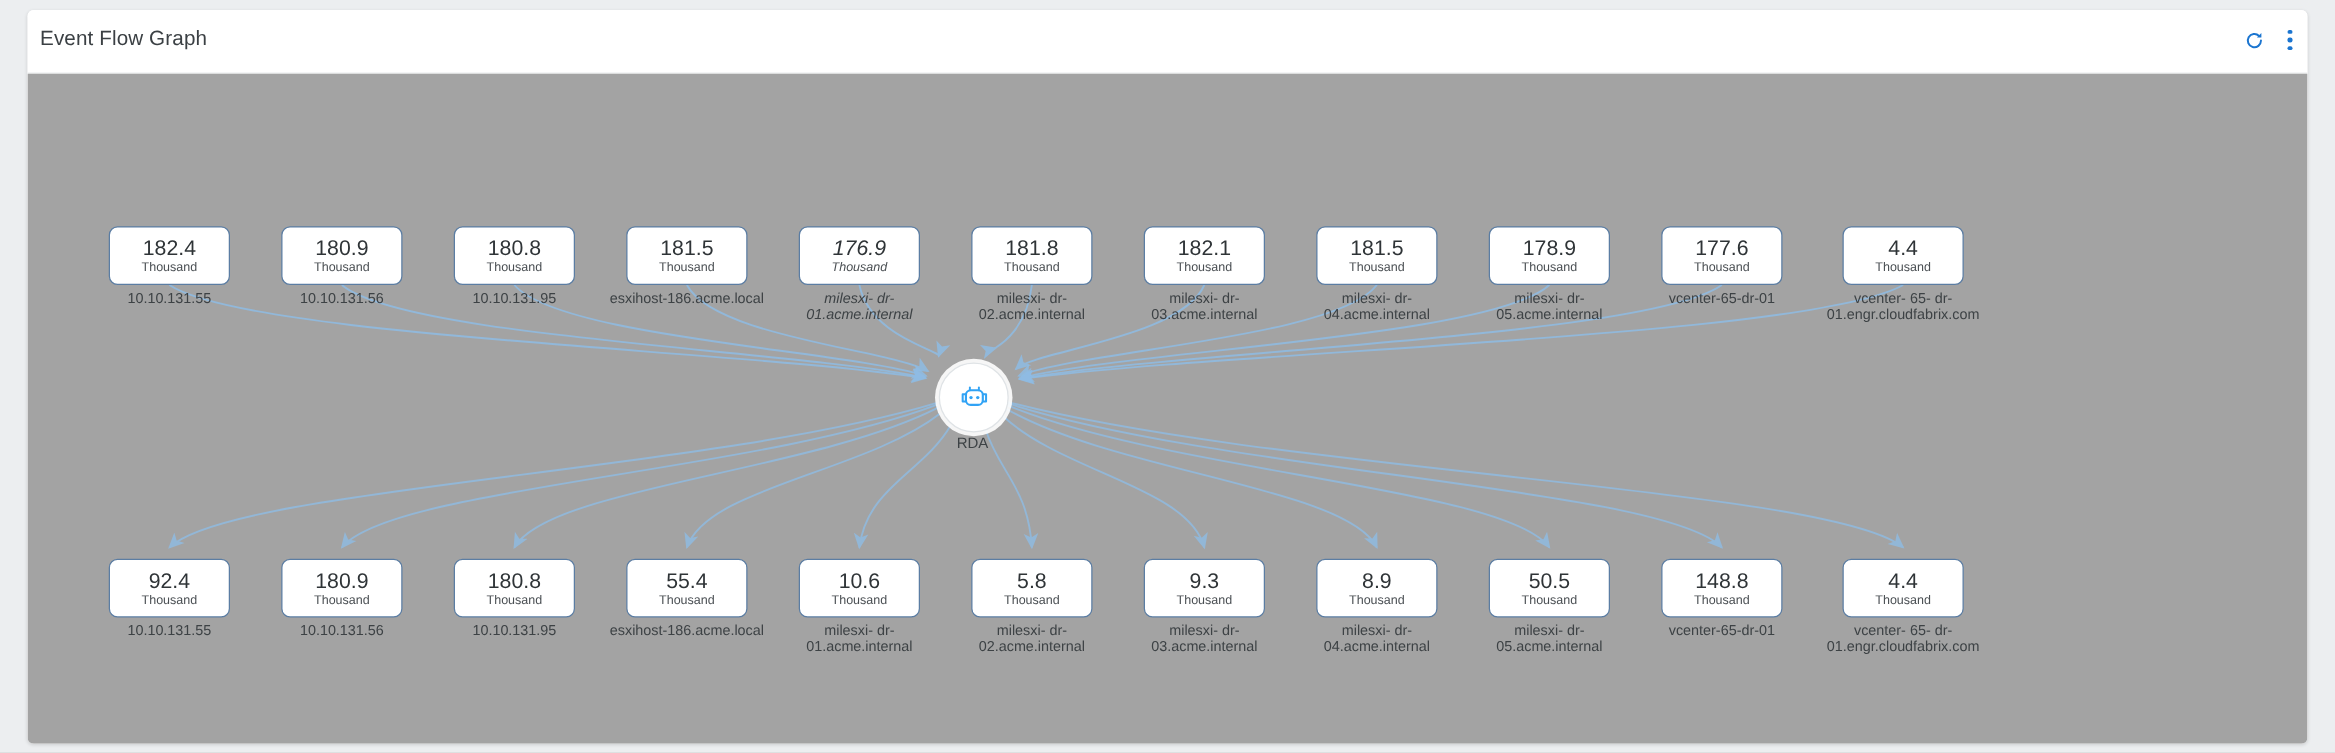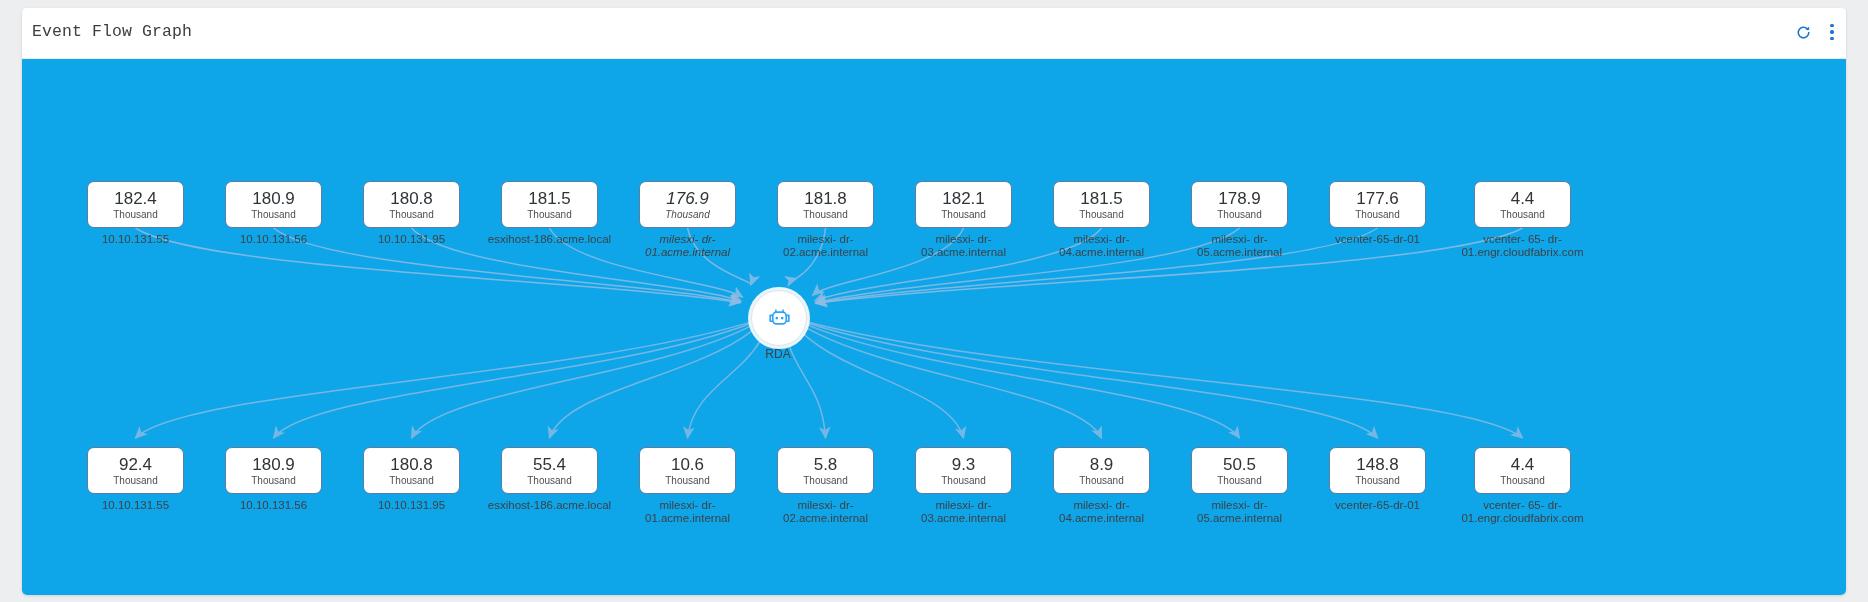--- a/index.html
+++ b/index.html
@@ -25,21 +25,20 @@
     border-radius: 5px;
     box-shadow: 0 1px 3px rgba(0,0,0,0.13);
     overflow: hidden;
   }
   .card-header {
     position: relative;
     height: 51px;
     background: #ffffff;
     border-bottom: 1px solid #eaeced;
     box-sizing: border-box;
-    font-family: Liberation Mono, monospace;
   }
   .card-title {
     position: absolute;
     left: 10px;
     top: 14px;
     font-size: 16.5px;
     color: #3b4044;
     letter-spacing: 0.1px;
     font-weight: 400;
   }
@@ -74,21 +73,21 @@
     display: block;
     width: 3.4px;
     height: 3.4px;
     border-radius: 50%;
     background: #1b75d0;
   }
   .graph-area {
     position: relative;
     width: 100%;
     height: 536px;
-    background: #0ea5e9;
+    background: #a3a3a3;
   }
   svg.edges {
     position: absolute;
     left: 0;
     top: 0;
     width: 1824px;
     height: 536px;
     pointer-events: none;
   }
   .node {

